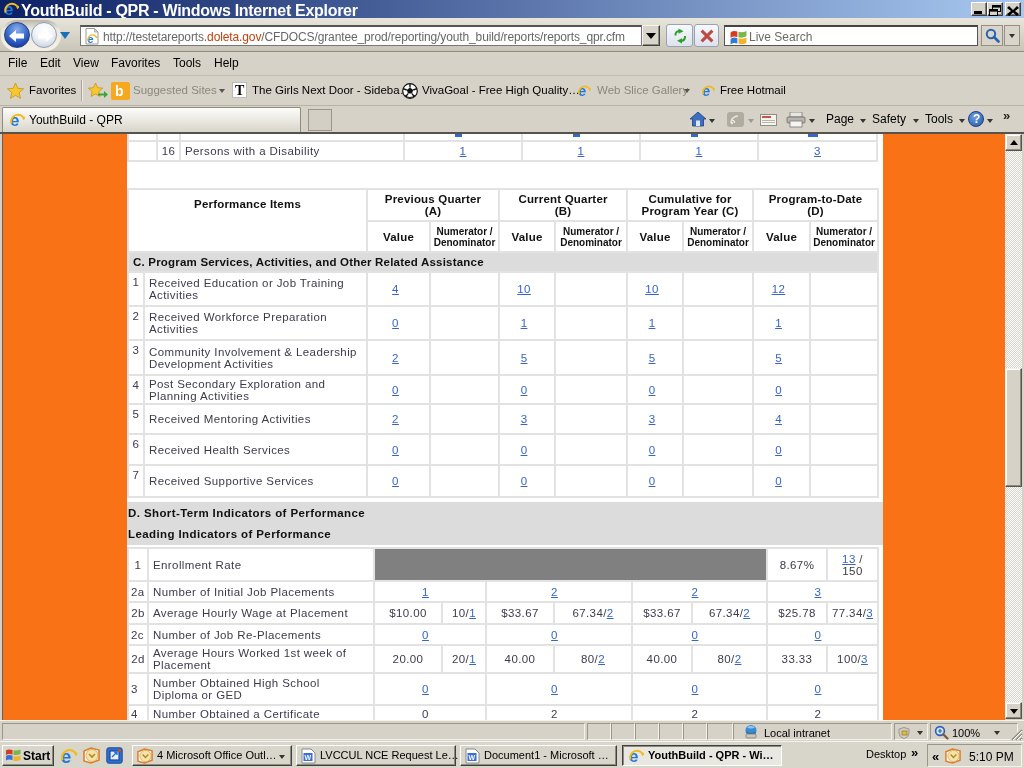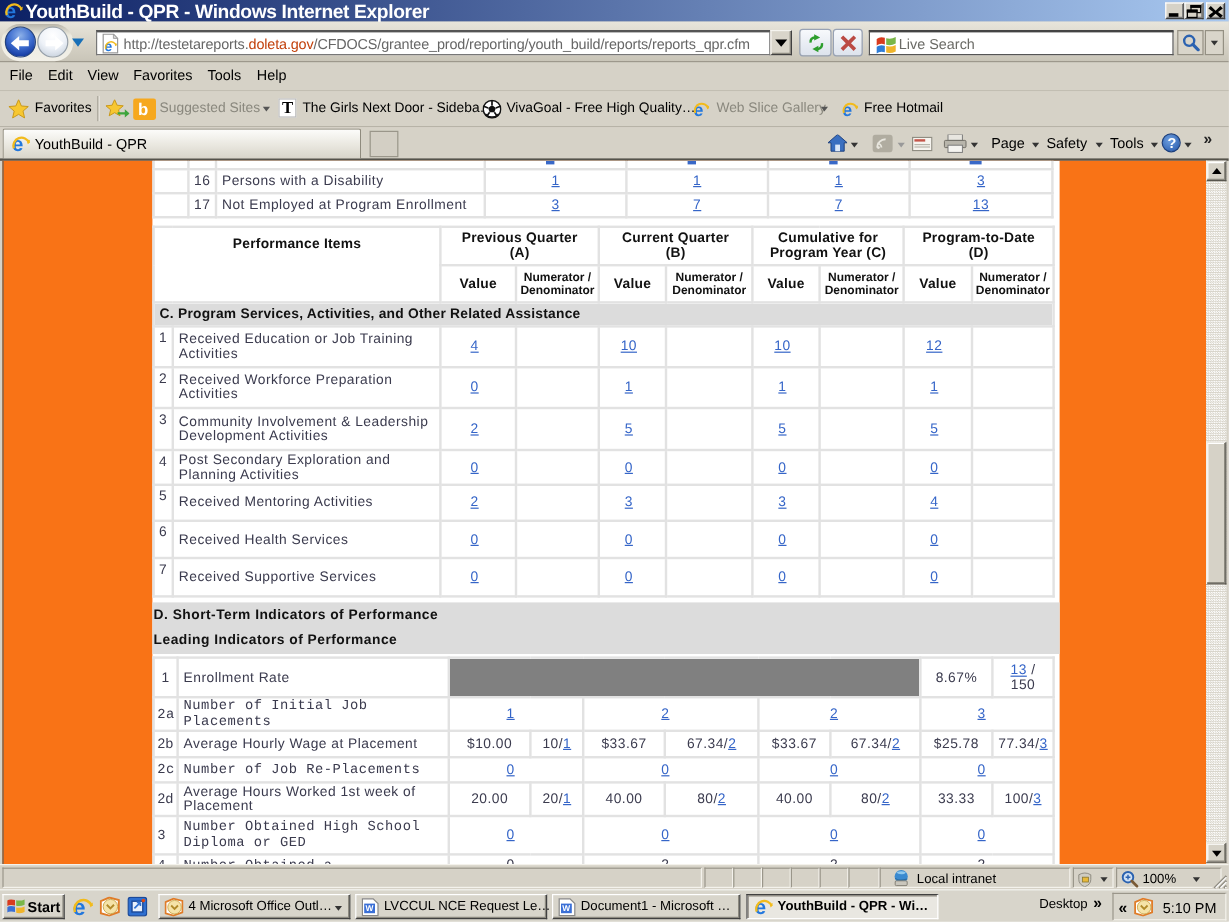--- a/index.html
+++ b/index.html
@@ -49,21 +49,21 @@
 table { border-collapse:collapse; table-layout:fixed; }
 td { border:2px solid #e2e2e2; background:#fff; overflow:hidden; font-size:11.5px; letter-spacing:0.4px; color:#3b3b4e; padding:0 2px; }
 .lbl { text-align:left; padding-left:4px; }
 .ctr { text-align:center; }
 a { color:#3565c8; text-decoration:underline; }
 .sb { vertical-align:top; padding-right:11px; }
 .stub { display:inline-block; width:7px; height:3px; background:#3868c8; margin-top:12px; }
 #t2 tr td:nth-child(3), #t2 tr td:nth-child(5), #t2 tr td:nth-child(7), #t2 tr td:nth-child(9) { padding-right:8px; }
 #t2 tr:first-child td, #t2 tr:nth-child(2) td, #t2 tr.secband td { padding-right:2px !important; }
 #t3 tr.sp td { padding-right:11px; }
-#t3 tr.sp td:first-child, #t3 tr.sp td:nth-child(2) { padding-right:20px;font-family:Liberation Mono, monospace; }
+#t3 tr.sp td:first-child, #t3 tr.sp td:nth-child(2) { padding-right:20px; }
 .secband td { background:#dcdcdc; font-weight:bold; color:#111; letter-spacing:0.2px; font-size:11.5px; }
 .hdr { font-weight:bold; color:#111; text-align:center; letter-spacing:0.2px; }
 #dband { left:0; top:368px; width:756px; height:43px; background:#dcdcdc; font-weight:bold; font-size:11.5px; color:#111; letter-spacing:0.4px; }
 
 #vscroll { left:1005px; top:134px; width:17px; height:585px;
   background:repeating-conic-gradient(#ffffff 0% 25%, #d6d2c7 0% 50%) 0 0/2px 2px; }
 .sbtn { position:absolute; left:0; width:17px; height:17px; background:#d6d2c7;
   border-top:1px solid #f2f0ea; border-left:1px solid #f2f0ea;
   border-right:1px solid #57554e; border-bottom:1px solid #57554e;
   box-shadow:inset -1px -1px 0 #8d8a80, inset 1px 1px 0 #fff; }
@@ -292,29 +292,20 @@
             <td class="ctr sb"><i class="stub" style="width:10px"></i></td>
           </tr>
       <tr style="height:20px">
             <td></td>
             <td class="ctr">16</td>
             <td class="lbl">Persons with a Disability</td>
         <td class="ctr"><a>1</a></td>
             <td class="ctr"><a>1</a></td>
             <td class="ctr"><a>1</a></td>
             <td class="ctr"><a>3</a></td>
-          </tr>
-      <tr style="height:20px">
-            <td></td>
-            <td class="ctr">17</td>
-            <td class="lbl">Not Employed at Program Enrollment</td>
-        <td class="ctr"><a>3</a></td>
-            <td class="ctr"><a>7</a></td>
-            <td class="ctr"><a>7</a></td>
-            <td class="ctr"><a>13</a></td>
           </tr>
     </tbody>
       </table>
 
     <table class="abs" id="t2" style="left:0;top:54px;width:750px">
       <colgroup>
           <col style="width:16px">
           <col style="width:223px">
           <col style="width:63px">
           <col style="width:69px">

